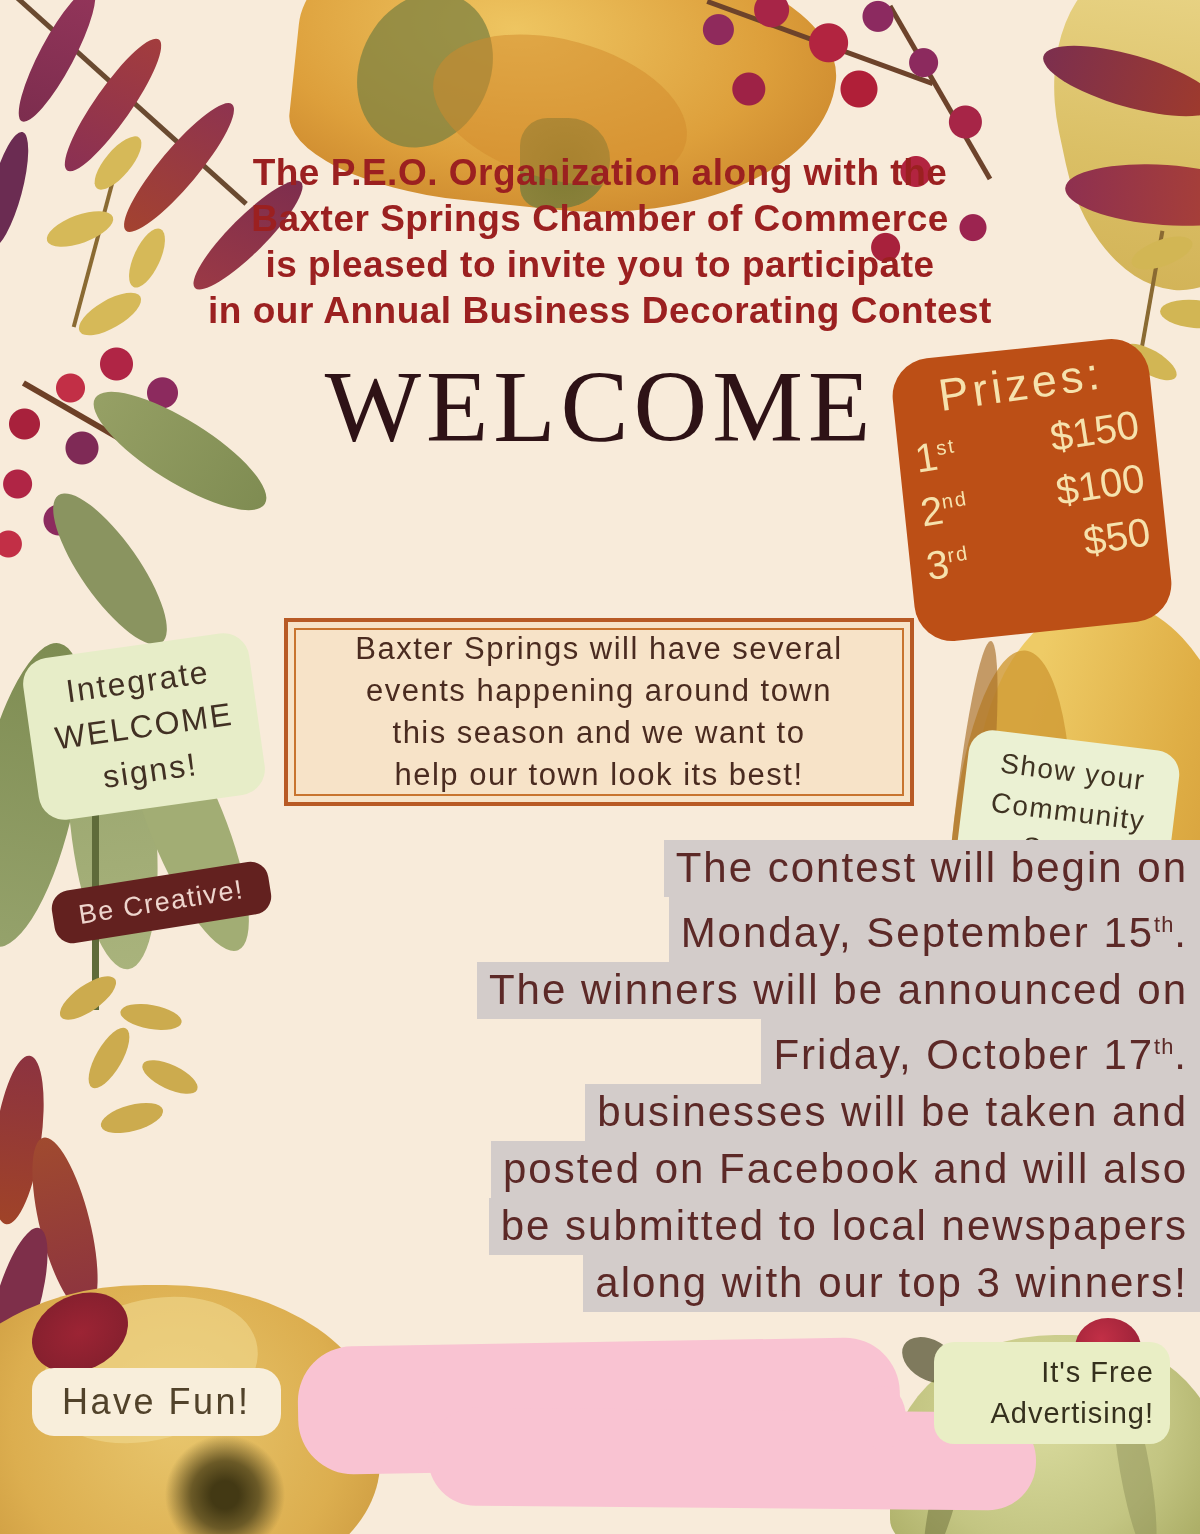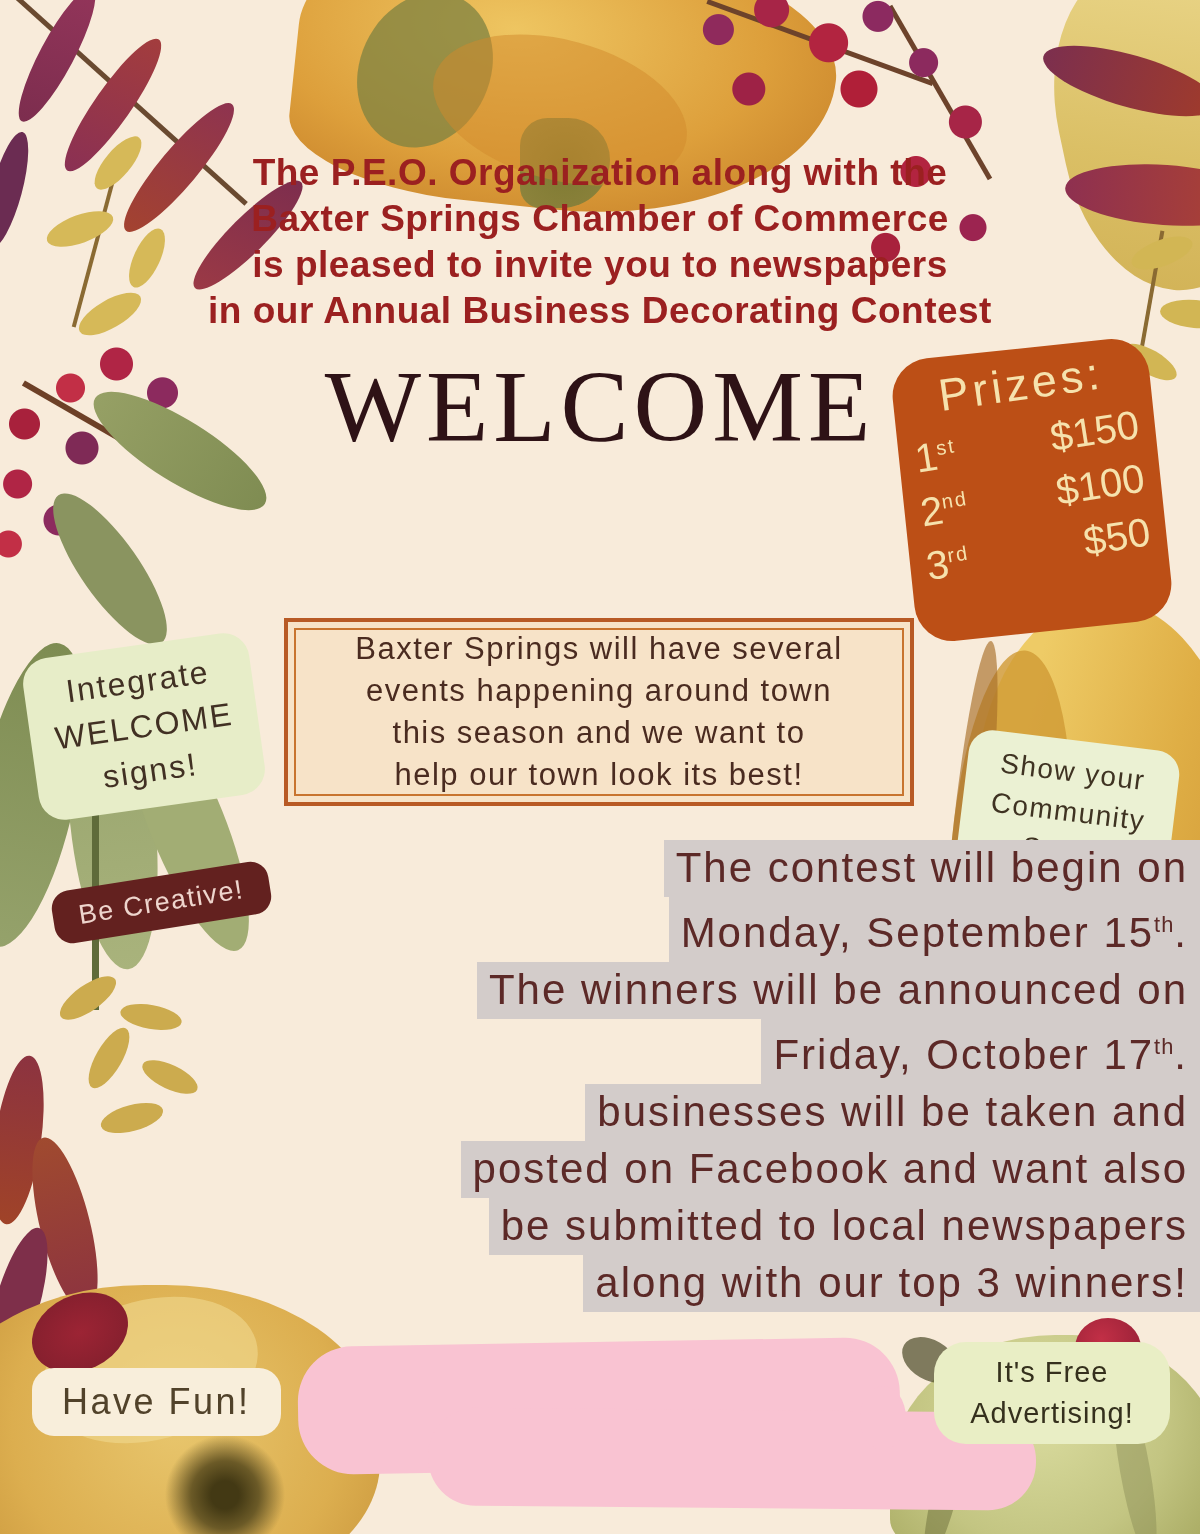--- a/index.html
+++ b/index.html
@@ -44,21 +44,21 @@
                    border-radius:26px;transform:rotate(-8deg);color:#413023;
                    font-size:32px;line-height:45px;letter-spacing:2px;}
   .badge-community{left:962px;top:740px;width:212px;padding:12px 6px;background:#ebf1d3;
                    border-radius:24px;transform:rotate(7deg);color:#3f3322;
                    font-size:28px;line-height:40px;letter-spacing:1.5px;}
   .badge-creative{left:52px;top:876px;padding:11px 26px;background:#63211f;color:#eed5cd;
                   border-radius:18px;transform:rotate(-9deg);font-size:27px;letter-spacing:1.5px;}
   .badge-havefun{left:32px;top:1368px;padding:13px 30px;background:#f8eedb;border-radius:22px;
                  color:#51422a;font-size:36px;letter-spacing:2.5px;}
   .badge-freead{left:934px;top:1342px;width:236px;padding:10px 16px;background:#e9eec5;
-                border-radius:32px;color:#35301d;font-size:29px;line-height:41px;letter-spacing:1px;}
+                border-radius:20px;color:#35301d;font-size:29px;line-height:41px;letter-spacing:1px;text-align:right;}
 
   
   .pink{position:absolute;background:#f9c3d2;z-index:3;}
   .pink1{left:298px;top:1342px;width:602px;height:128px;border-radius:55px;transform:rotate(-1deg);}
   .pink2{left:428px;top:1410px;width:608px;height:98px;border-radius:48px;transform:rotate(0.5deg);}
   .pink3{left:860px;top:1386px;width:46px;height:64px;border-radius:50%;}
 
   
   .berries-tr{background:
     radial-gradient(circle at 18% 12%,#8f2a5c 0 15px,rgba(0,0,0,0) 16px),
@@ -170,21 +170,21 @@
   <div class="deco" style="left:1075px;top:1318px;width:66px;height:60px;background:radial-gradient(circle at 40% 35%,#c22f46,#8e1e33);border-radius:50%;"></div>
   <div class="deco" style="left:900px;top:1340px;width:60px;height:40px;background:#4c4a28;opacity:.7;border-radius:50%;transform:rotate(30deg);"></div>
 
   <div class="pink pink1"></div>
   <div class="pink pink2"></div>
   <div class="pink pink3"></div>
 
   <div class="header">
     <div>The P.E.O. Organization along with the</div>
     <div>Baxter Springs Chamber of Commerce</div>
-    <div>is pleased to invite you to newspapers</div>
+    <div>is pleased to invite you to participate</div>
     <div>in our Annual Business Decorating Contest</div>
   </div>
 
   <div class="title title1">WELCOME</div>
 
   <div class="prizes">
     <div class="prizes-heading">Prizes:</div>
     <div class="prize-row">
       <span><span>1</span><span class="ordinal">st</span></span>
       <span>$150</span>
@@ -219,21 +219,21 @@
   </div>
 
   <div class="badge badge-creative">Be Creative!</div>
 
   <div class="body-text">
     <div><span class="hl"><span>The contest will begin on</span></span></div>
     <div><span class="hl"><span>Monday, September 15</span><span class="sup">th</span><span>.</span></span></div>
     <div><span class="hl"><span>The winners will be announced on</span></span></div>
     <div><span class="hl"><span>Friday, October 17</span><span class="sup">th</span><span>.</span></span></div>
     <div><span class="hl"><span>businesses will be taken and</span></span></div>
-    <div><span class="hl"><span>posted on Facebook and want also</span></span></div>
+    <div><span class="hl"><span>posted on Facebook and will also</span></span></div>
     <div><span class="hl"><span>be submitted to local newspapers</span></span></div>
     <div><span class="hl"><span>along with our top 3 winners!</span></span></div>
   </div>
 
   <div class="badge badge-havefun">Have Fun!</div>
 
   <div class="badge badge-freead">
     <div>It's Free</div>
     <div>Advertising!</div>
   </div>

